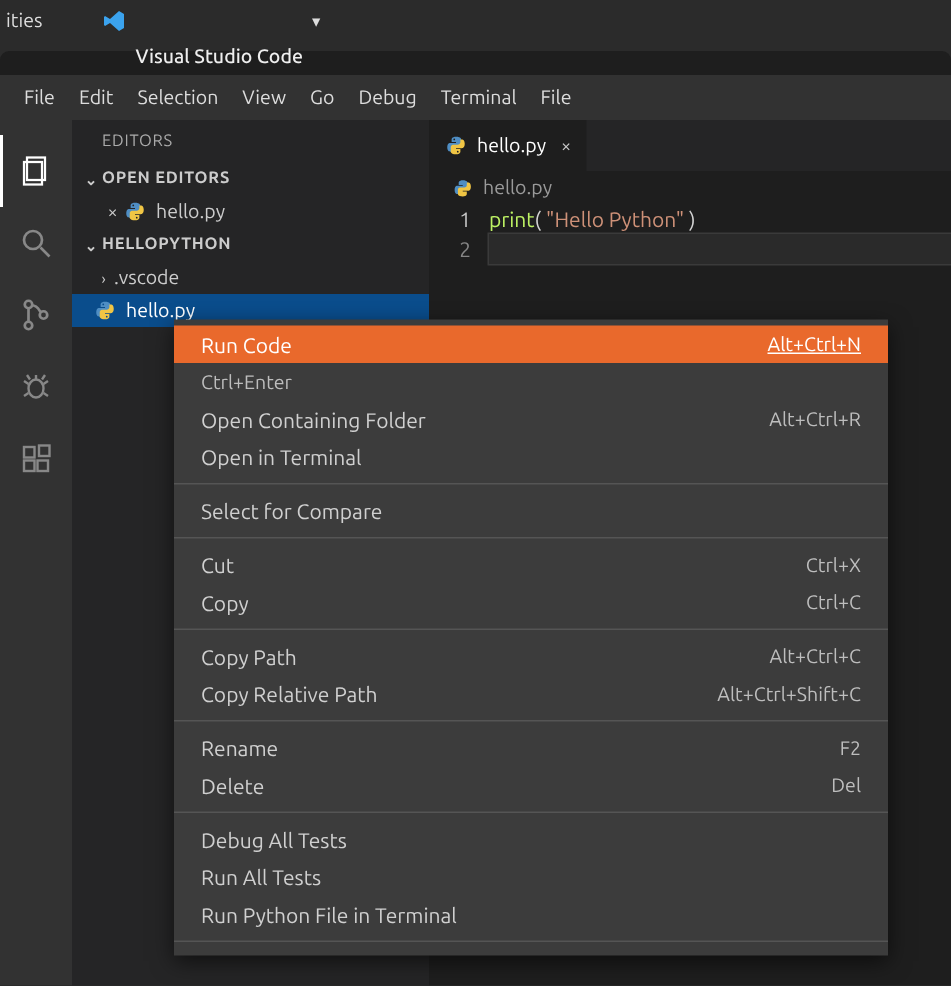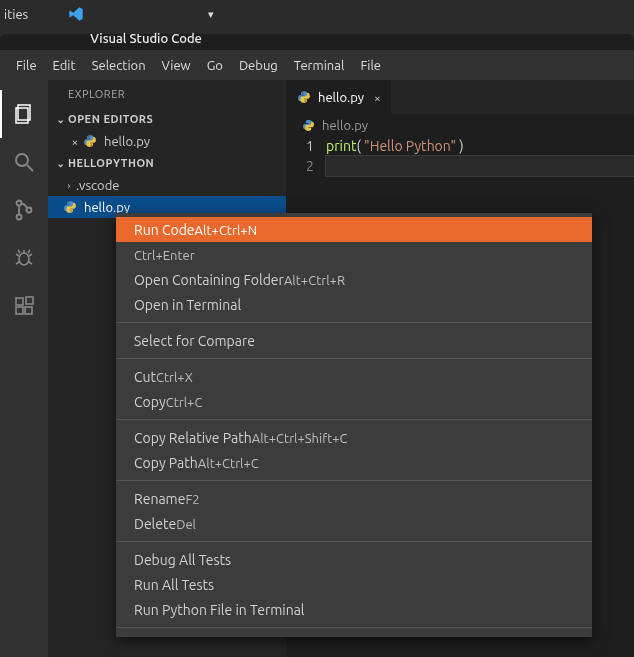--- a/index.html
+++ b/index.html
@@ -36,24 +36,24 @@
 .codewrap { display: flex; font-family: "Ubuntu Mono","Consolas",monospace; font-size: 14px; line-height: 20px; }
 .gutter { width: 40px; text-align: right; color: #858585; padding-right: 12px; background: #1e1e1e; }
 .gutter .cur { color: #c6c6c6; }
 .code { flex: 1; background: #1e1e1e; }
 .code .line { white-space: pre; }
 .code .line.cur { background: #2a2a2a; outline: 1px solid #3a3a3a; }
 .tok-fn { color: #bef264; }
 .tok-punc { color: #d4d4d4; }
 .tok-str { color: #ce9178; }
 .contextmenu { position: absolute; left: 116px; top: 213px; width: 476px; background: #3c3c3c; box-shadow: 0 4px 14px rgba(0,0,0,0.6); padding: 4px 0; z-index: 100; color: #d0d0d0; font-size: 14px; }
-.contextmenu .item { height: 25px; display: flex; align-items: center; padding: 0 18px; }
+.contextmenu .item { height: 25px; display: flex; align-items: center; justify-content: space-between; padding: 0 18px; }
 .contextmenu .item.hl { background: #e9692c; color: #fff; }
 .contextmenu .item .short { color: #bdbdbd; font-size: 13px; }
-.contextmenu .item.hl .short { color: #fff; }
+.contextmenu .item.hl .short { color: #fff; text-decoration: underline; }
 .contextmenu .sep { height: 1px; background: #555; margin: 5px 0; }
 svg { display: block; }
 </style>
 </head>
 <body>
 
 <div class="titlebar">
   <span>ities</span>
   <span class="app-icon">
     <svg viewBox="0 0 24 24" width="16" height="16">
@@ -109,21 +109,21 @@
       <svg width="24" height="24" viewBox="0 0 24 24" fill="none" stroke="currentColor" stroke-width="1.6">
           <rect x="4" y="4" width="7" height="7"></rect>
           <rect x="4" y="13" width="7" height="7"></rect>
           <rect x="13" y="13" width="7" height="7"></rect>
           <rect x="14" y="3" width="7" height="7"></rect>
         </svg>
     </div>
   </div>
 
   <div class="sidebar">
-    <div class="sidebar-header">EXPLORER</div>
+    <div class="sidebar-header">EDITORS</div>
     <div class="section-header">
       <span class="chev">⌄</span>
       <span>OPEN EDITORS</span>
     </div>
     <div class="file-row">
       <span class="close-x">×</span>
       <span class="py-glyph">
         <svg viewBox="0 0 24 24" width="14" height="14">
             <path fill="#4f8ec4" d="M12 2c-5 0-5 3-5 3v3h5v1H5s-3 0-3 5 3 5 3 5h2v-3s0-3 3-3h5s3 0 3-3V5s0-3-6-3zm-2 2a1 1 0 110 2 1 1 0 010-2z"></path>
             <path fill="#f0c544" d="M12 22c5 0 5-3 5-3v-3h-5v-1h7s3 0 3-5-3-5-3-5h-2v3s0 3-3 3H9s-3 0-3 3v5s0 3 6 3zm2-2a1 1 0 110-2 1 1 0 010 2z"></path>
@@ -210,27 +210,27 @@
     <div class="item">
       <span>Cut</span>
       <span class="short">Ctrl+X</span>
     </div>
     <div class="item">
       <span>Copy</span>
       <span class="short">Ctrl+C</span>
     </div>
     <div class="sep"></div>
     <div class="item">
+      <span>Copy Path</span>
+      <span class="short">Alt+Ctrl+C</span>
+    </div>
+    <div class="item">
       <span>Copy Relative Path</span>
       <span class="short">Alt+Ctrl+Shift+C</span>
     </div>
-    <div class="item">
-      <span>Copy Path</span>
-      <span class="short">Alt+Ctrl+C</span>
-    </div>
     <div class="sep"></div>
     <div class="item">
       <span>Rename</span>
       <span class="short">F2</span>
     </div>
     <div class="item">
       <span>Delete</span>
       <span class="short">Del</span>
     </div>
     <div class="sep"></div>

